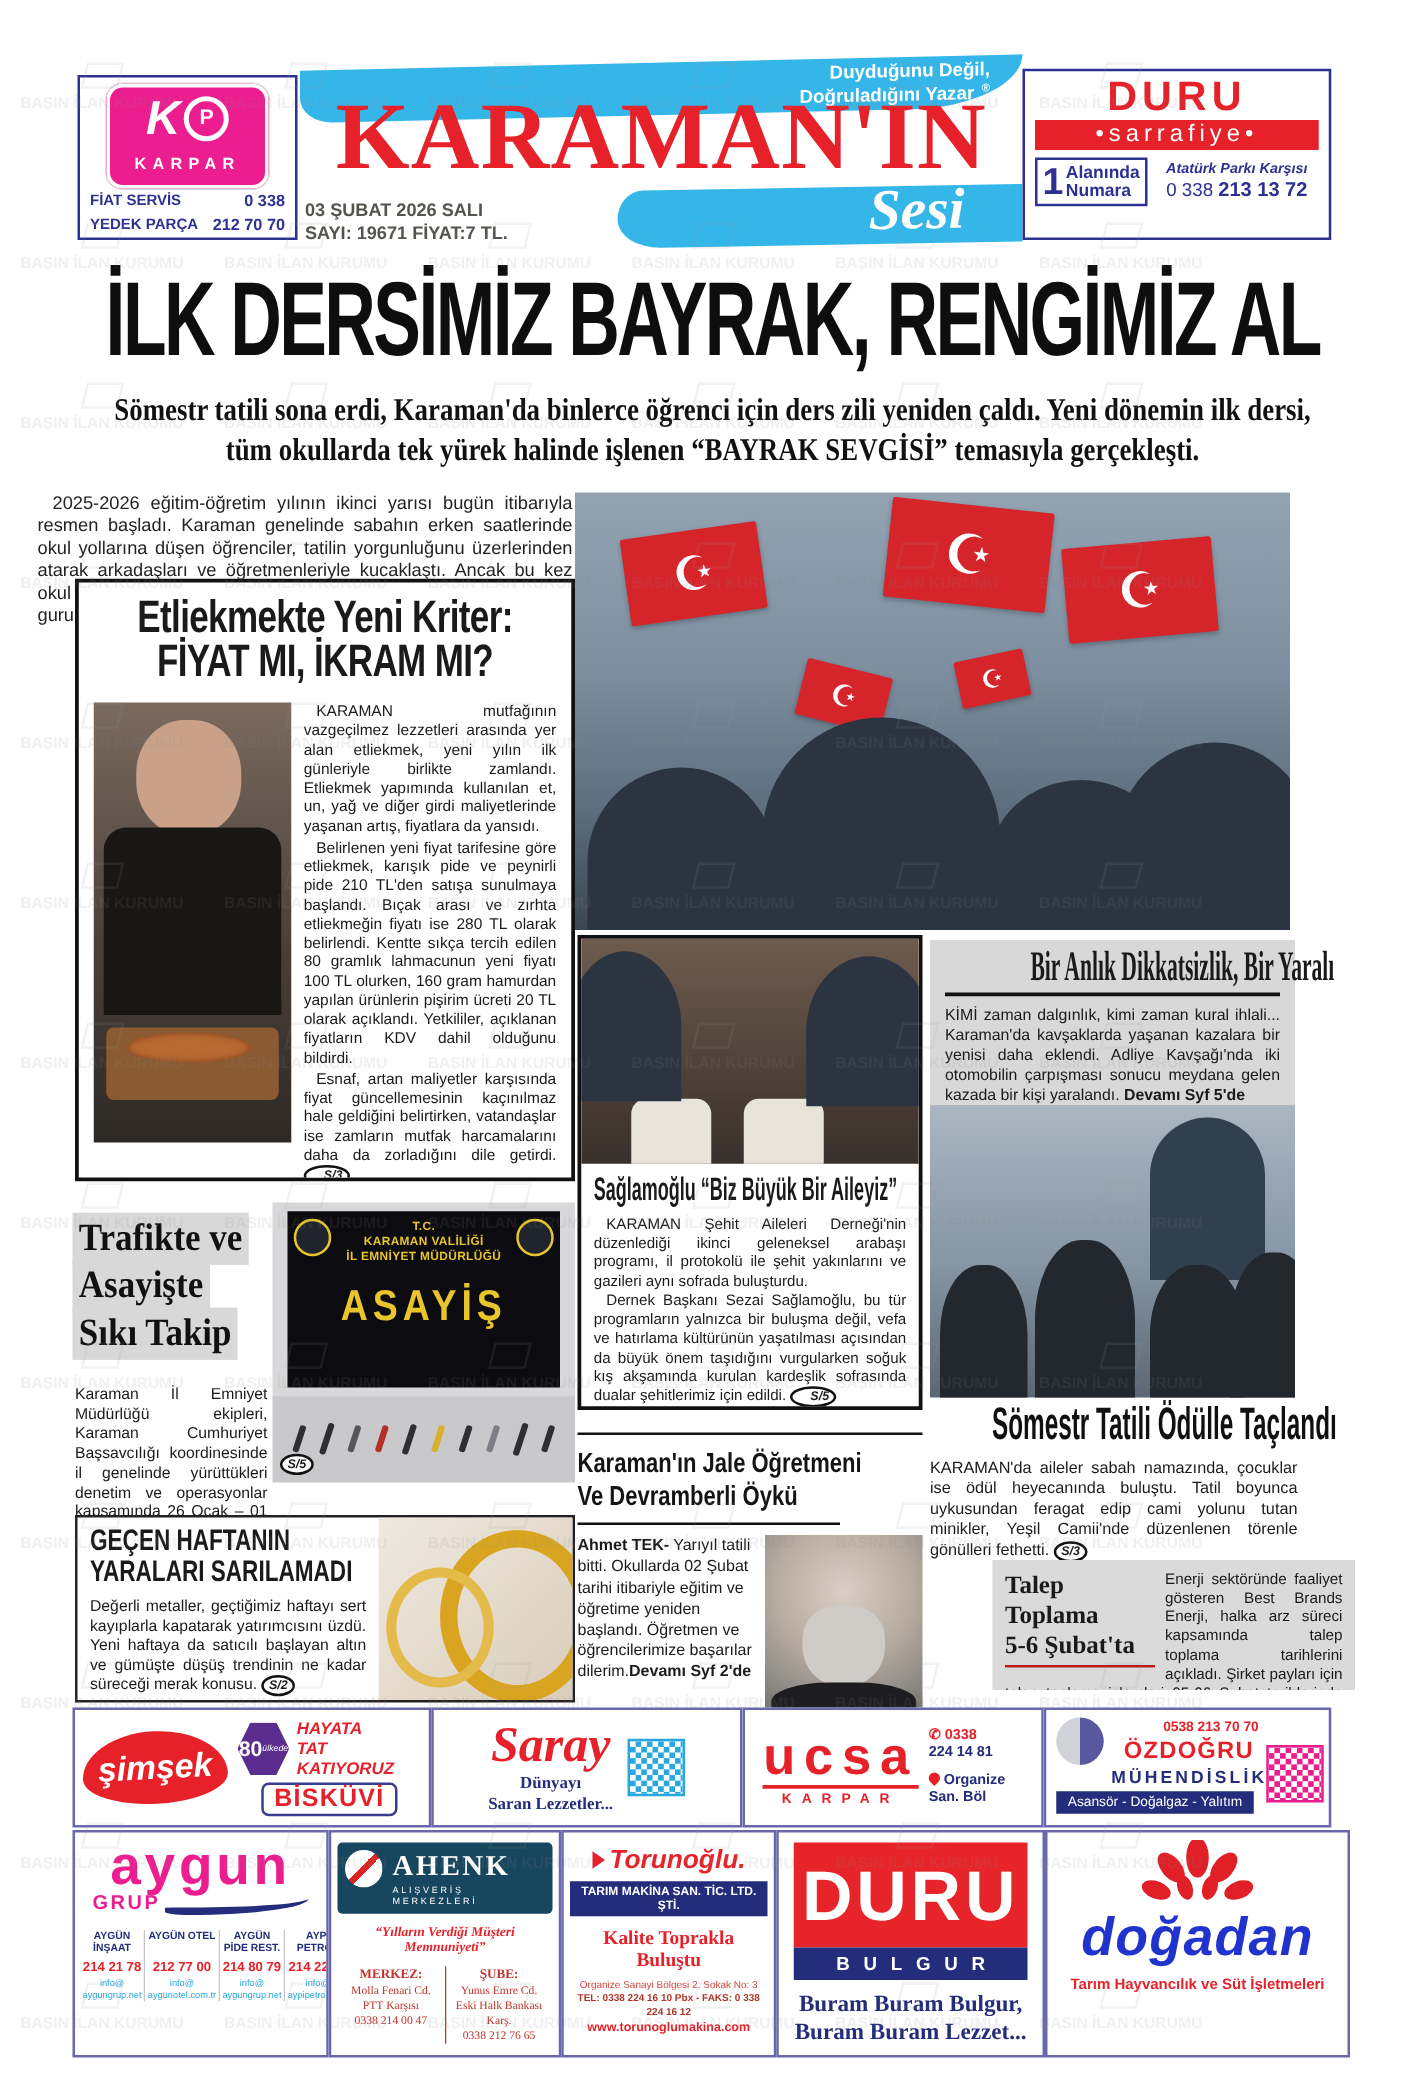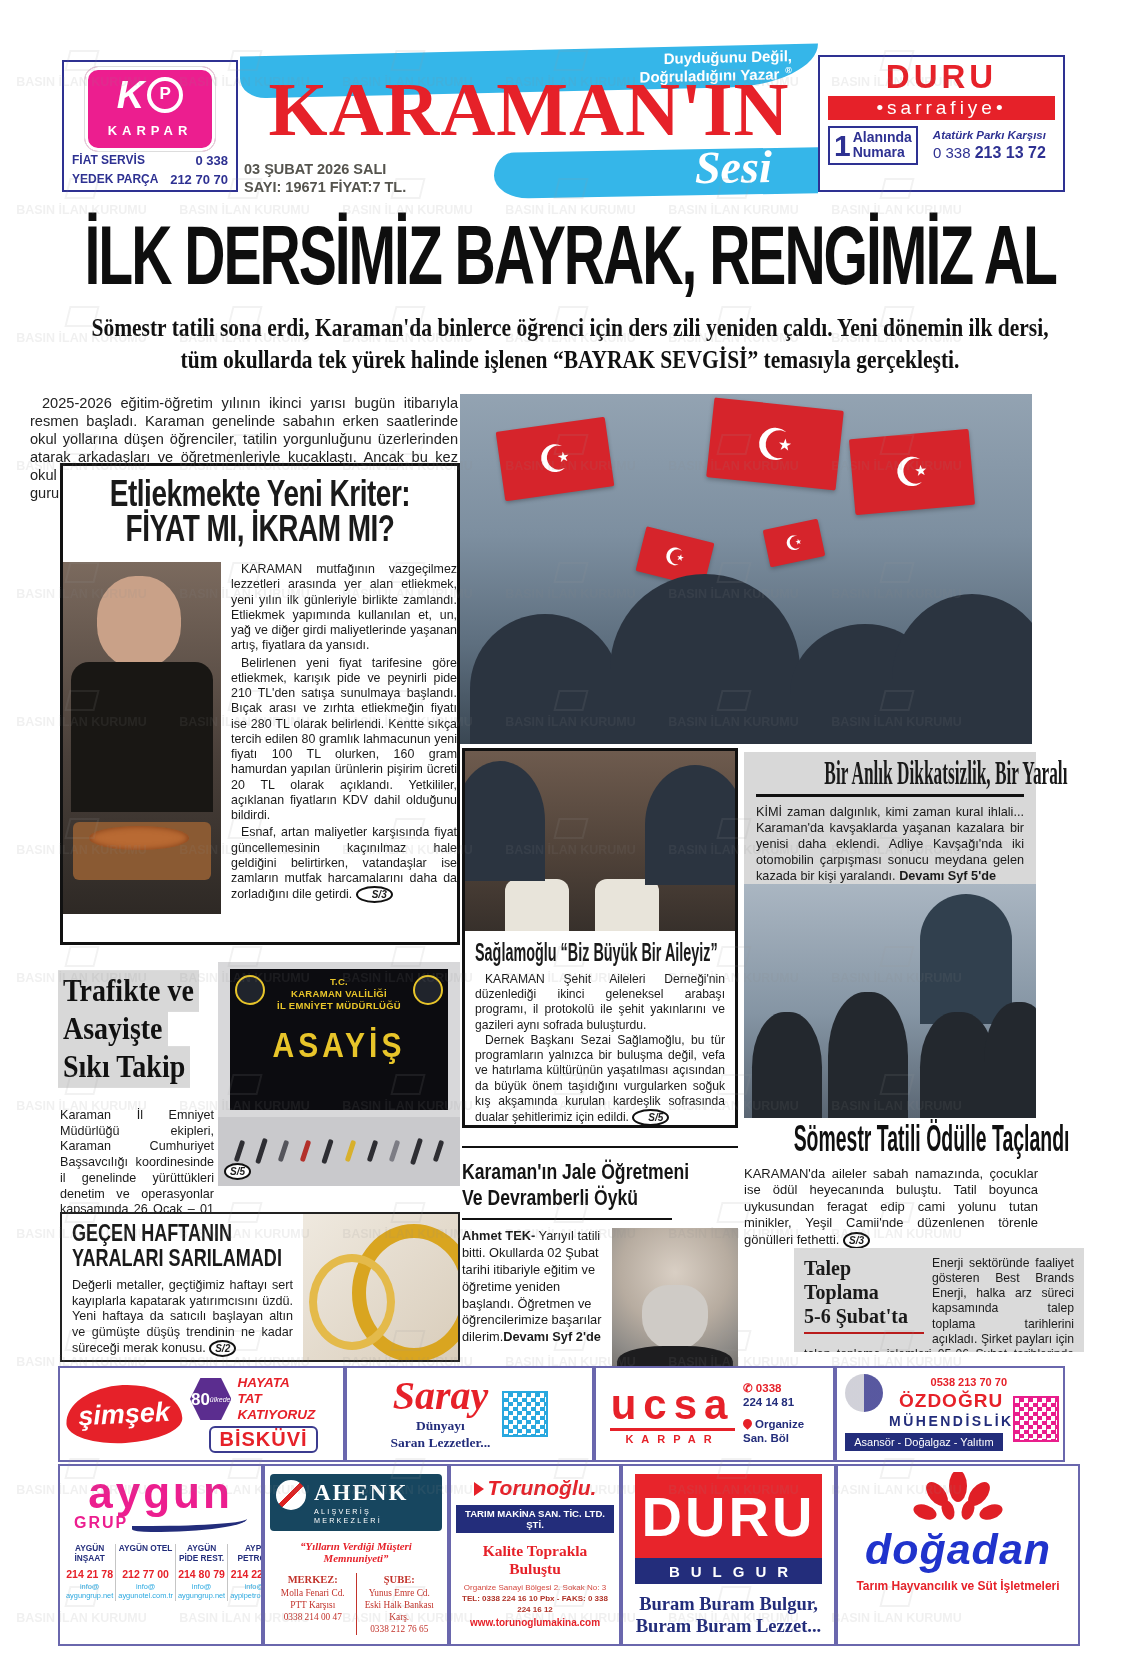--- a/index.html
+++ b/index.html
@@ -43,21 +43,21 @@
   .headline{left:18px;top:206px;width:1104px;text-align:center;font-weight:bold;color:#0e0e0e;font-size:56px;white-space:nowrap;height:96px}
   .headline .cond{display:inline-block;transform:scale(1.02,1.5);transform-origin:center top;letter-spacing:-2px}
   .subhead{left:28px;top:312px;width:1084px;text-align:center;font-family:"Liberation Serif",serif;font-weight:bold;font-size:21.5px;line-height:1.5;color:#111;white-space:nowrap}
   .subhead div span{display:inline-block;transform:scaleY(1.18)}
   .intro{left:30px;top:394px;width:428px;font-size:14.6px;line-height:1.24;text-align:justify;color:#222;text-indent:12px}
   .main-photo{left:460px;top:394px;width:572px;height:350px;overflow:hidden;background:linear-gradient(180deg,#93a3b2 0%,#7d8fa0 40%,#5d6e7e 72%,#3a4753 100%)}
   .flag{position:absolute;background:#d6242b;display:flex;align-items:center;justify-content:center;color:#fff;border-radius:2px;box-shadow:0 2px 4px rgba(0,0,0,.25)}
   .crowd{position:absolute;bottom:-20px;background:#2b3440;border-radius:50% 50% 0 0}
 
   
-  .etli-box{left:60px;top:463px;width:400px;height:482px;border:3px solid #111;box-sizing:border-box;padding:10px 0;overflow:hidden;background:#fff}
+  .etli-box{left:60px;top:463px;width:400px;height:482px;border:3px solid #111;box-sizing:border-box;padding:10px 12px;overflow:hidden;background:#fff}
   .etli-head{text-align:center;font-weight:bold;font-size:28px;line-height:1.25;white-space:nowrap}
   .etli-head span{display:inline-block;transform:scaleY(1.3);letter-spacing:-0.5px}
   .etli-row{display:flex;gap:10px;margin-top:16px}
   .etli-photo{flex:0 0 158px;height:352px;position:relative;overflow:hidden;background:linear-gradient(180deg,#7b6a5e 0%,#4a403a 55%,#2e2925 100%)}
   .et-head-sh{position:absolute;top:14px;left:34px;width:84px;height:92px;background:#c9a188;border-radius:46%}
   .et-body-sh{position:absolute;top:100px;left:8px;right:8px;height:150px;background:#191714;border-radius:18px 18px 0 0}
   .et-board{position:absolute;bottom:34px;left:10px;right:10px;height:58px;background:#8a5a33;border-radius:6px}
   .et-pide{position:absolute;bottom:64px;left:26px;width:100px;height:24px;background:#b96a33;border-radius:50%;box-shadow:inset 0 0 6px #7c3c18}
   .etli-text{flex:1;font-size:12.4px;line-height:1.23;text-align:justify}
   .etli-text p{margin:0 0 2px;text-indent:10px}

